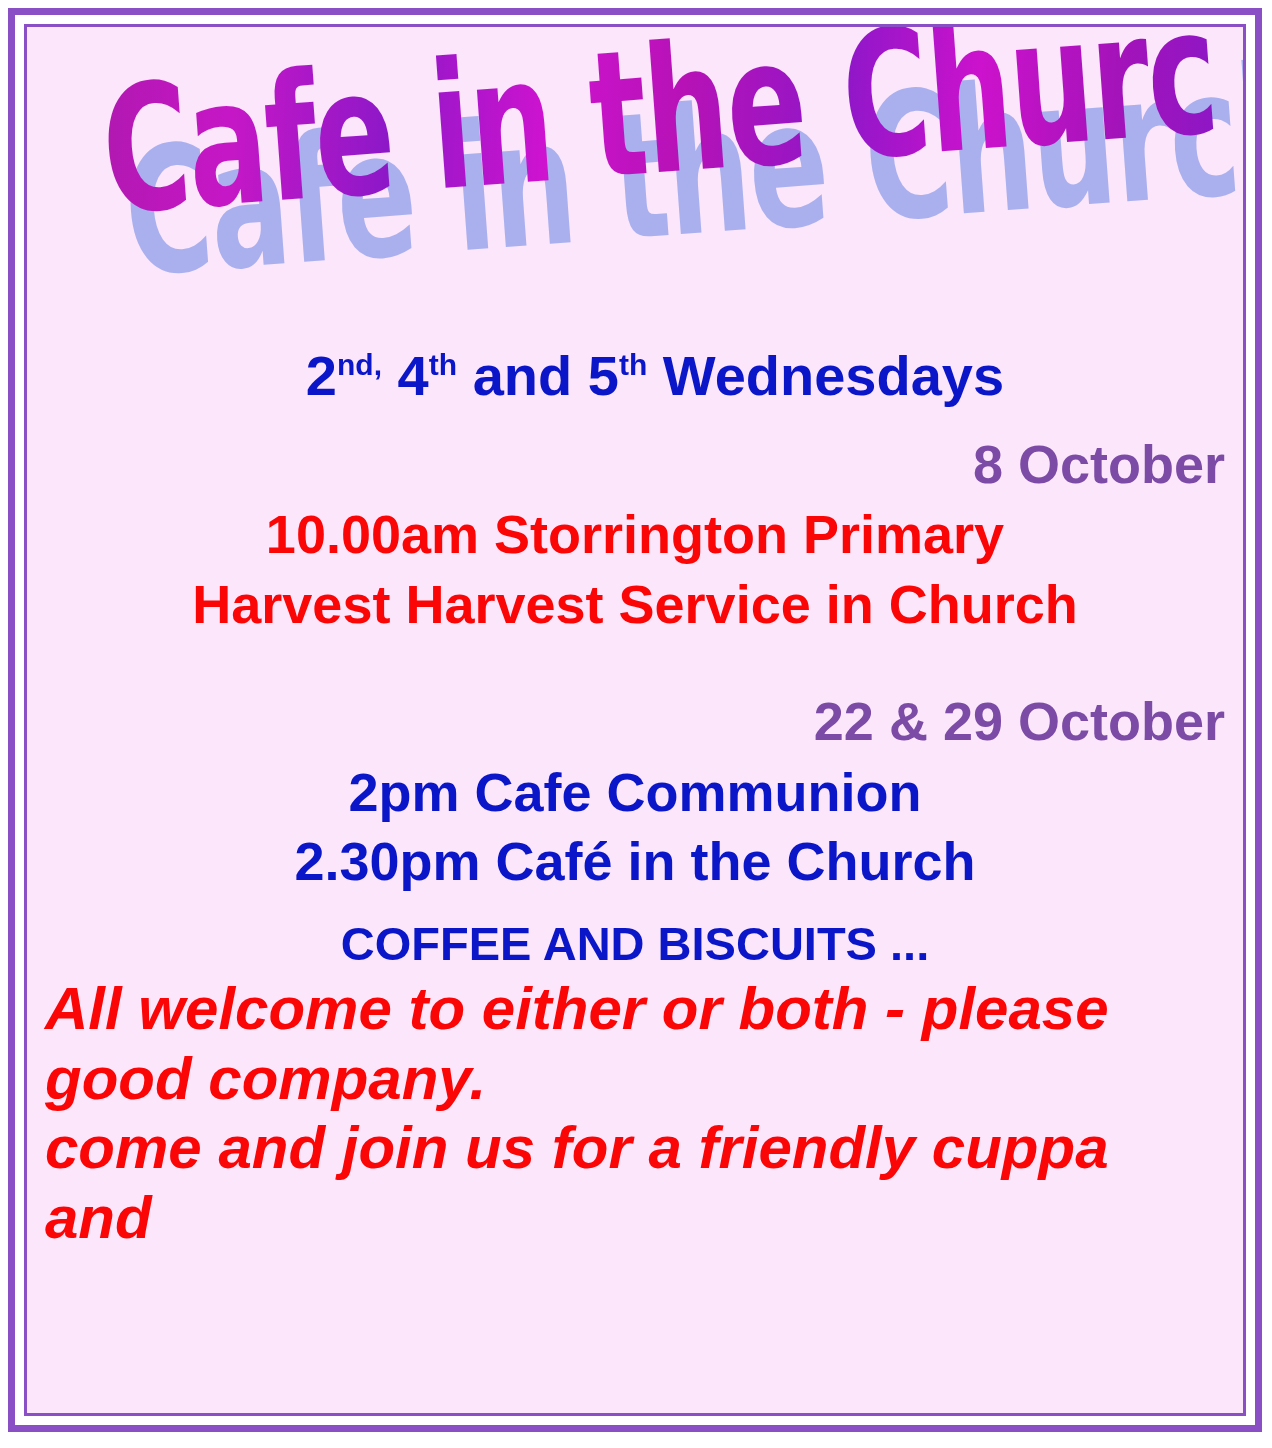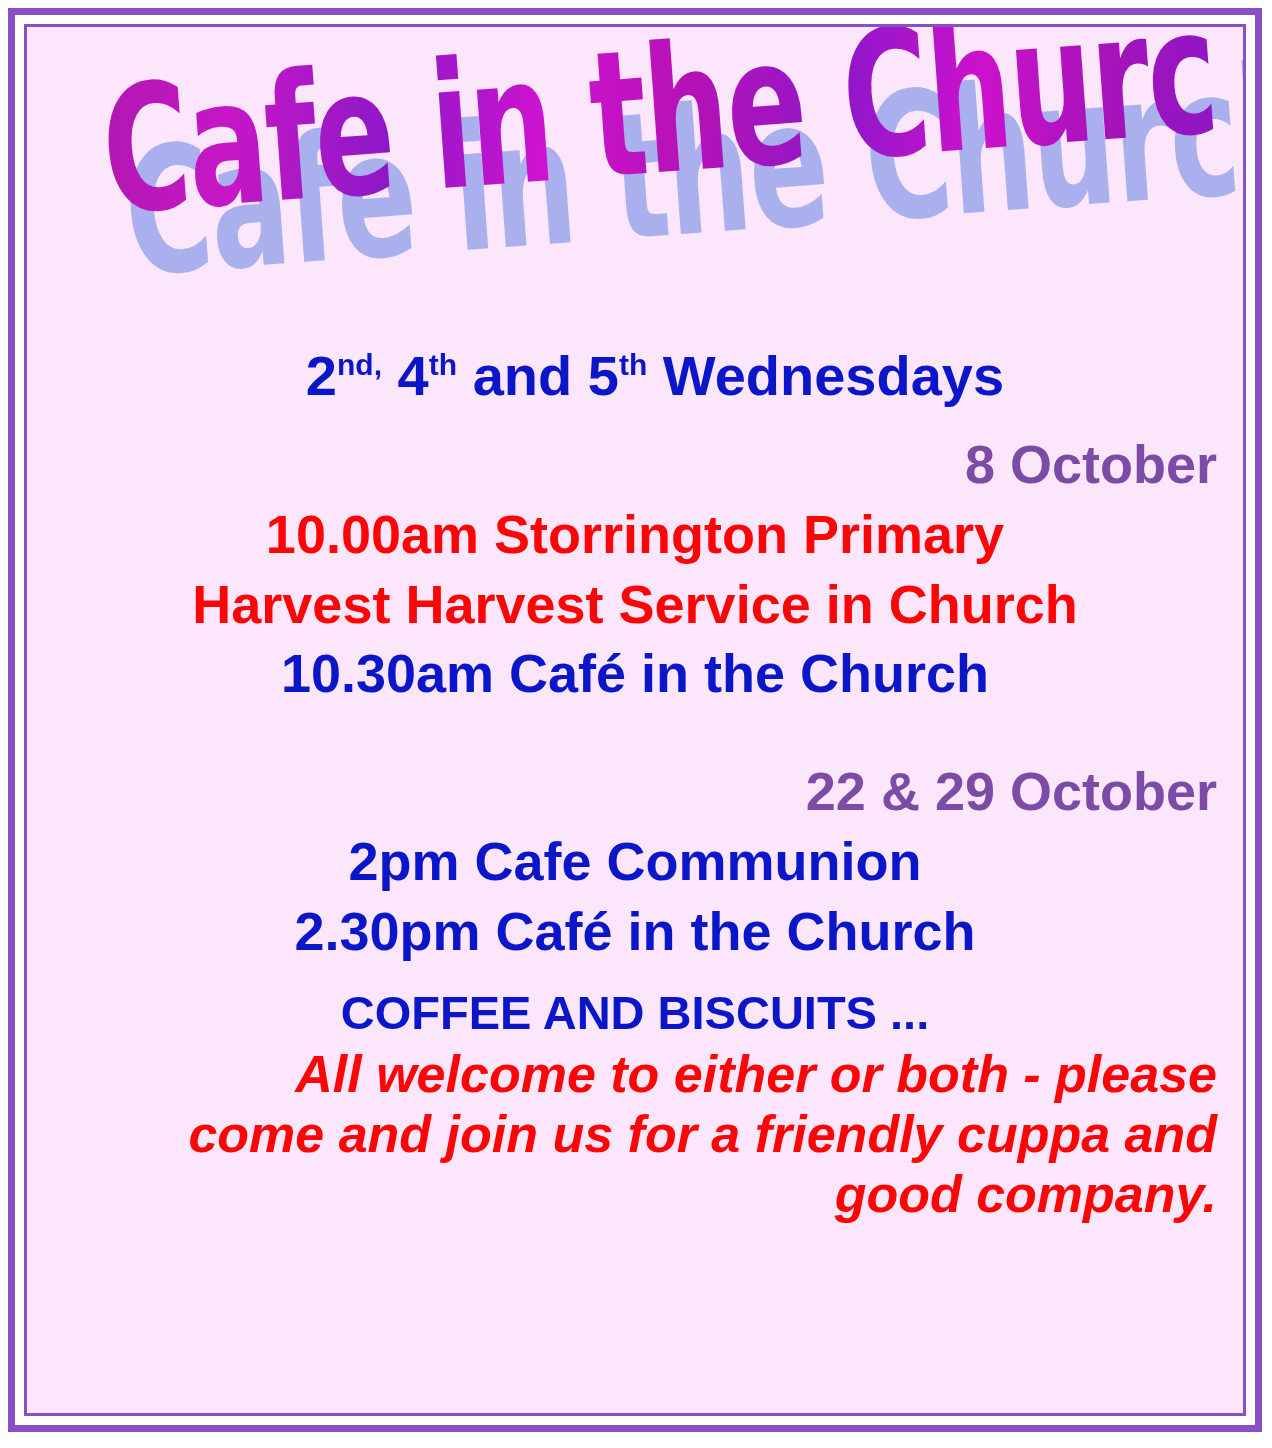--- a/index.html
+++ b/index.html
@@ -85,21 +85,21 @@
         #cc12cc 78%, #a413b9 90%, #8b17c7 100%);
     -webkit-background-clip: text;
     background-clip: text;
     color: transparent;
     -webkit-text-fill-color: transparent;
   }
 
   
   .content {
     position: relative;
-    padding: 0 26px;
+    padding: 0 18px;
     margin-top: -12px;
   }
 
   .line {
     font-family: "Liberation Sans", sans-serif;
     font-weight: bold;
     line-height: 1.12;
   }
 
   .wednesdays {
@@ -139,22 +139,22 @@
   .coffee {
     color: #0a16c8;
     font-size: 47px;
     text-align: center;
     margin: 26px 0 4px 0;
   }
 
   .welcome {
     color: #fb0606;
     font-style: italic;
-    font-size: 52px;
-    text-align: right;
+    font-size: 60px;
+    text-align: left;
     margin: 0;
     line-height: 1.16;
   }
 </style>
 </head>
 <body>
 
 <div class="poster-outer">
   <div class="poster-frame">
     <div class="poster-inner">
@@ -173,35 +173,34 @@
           <span>4</span><sup>th</sup>
           <span>and</span>
           <span>5</span><sup>th</sup>
           <span>Wednesdays</span>
         </div>
 
         <div>
           <div class="line date-head">8 October</div>
           <div class="line ev-line red">10.00am Storrington Primary</div>
           <div class="line ev-line red">Harvest Harvest Service in Church</div>
-          <div class="line ev-line blue">10.30am Café in the Church</div>
         </div>
 
         <div class="gap-block"></div>
 
         <div>
           <div class="line date-head">22 &amp; 29 October</div>
           <div class="line ev-line blue">2pm Cafe Communion</div>
           <div class="line ev-line blue">2.30pm Café in the Church</div>
         </div>
 
         <div class="line coffee">COFFEE AND BISCUITS   ...</div>
 
         <div>
           <div class="line welcome">All welcome to either or both - please</div>
+          <div class="line welcome">good company.</div>
           <div class="line welcome">come and join us for a friendly cuppa and</div>
-          <div class="line welcome">good company.</div>
         </div>
 
       </div>
     </div>
   </div>
 </div>
 
 </body></html>

